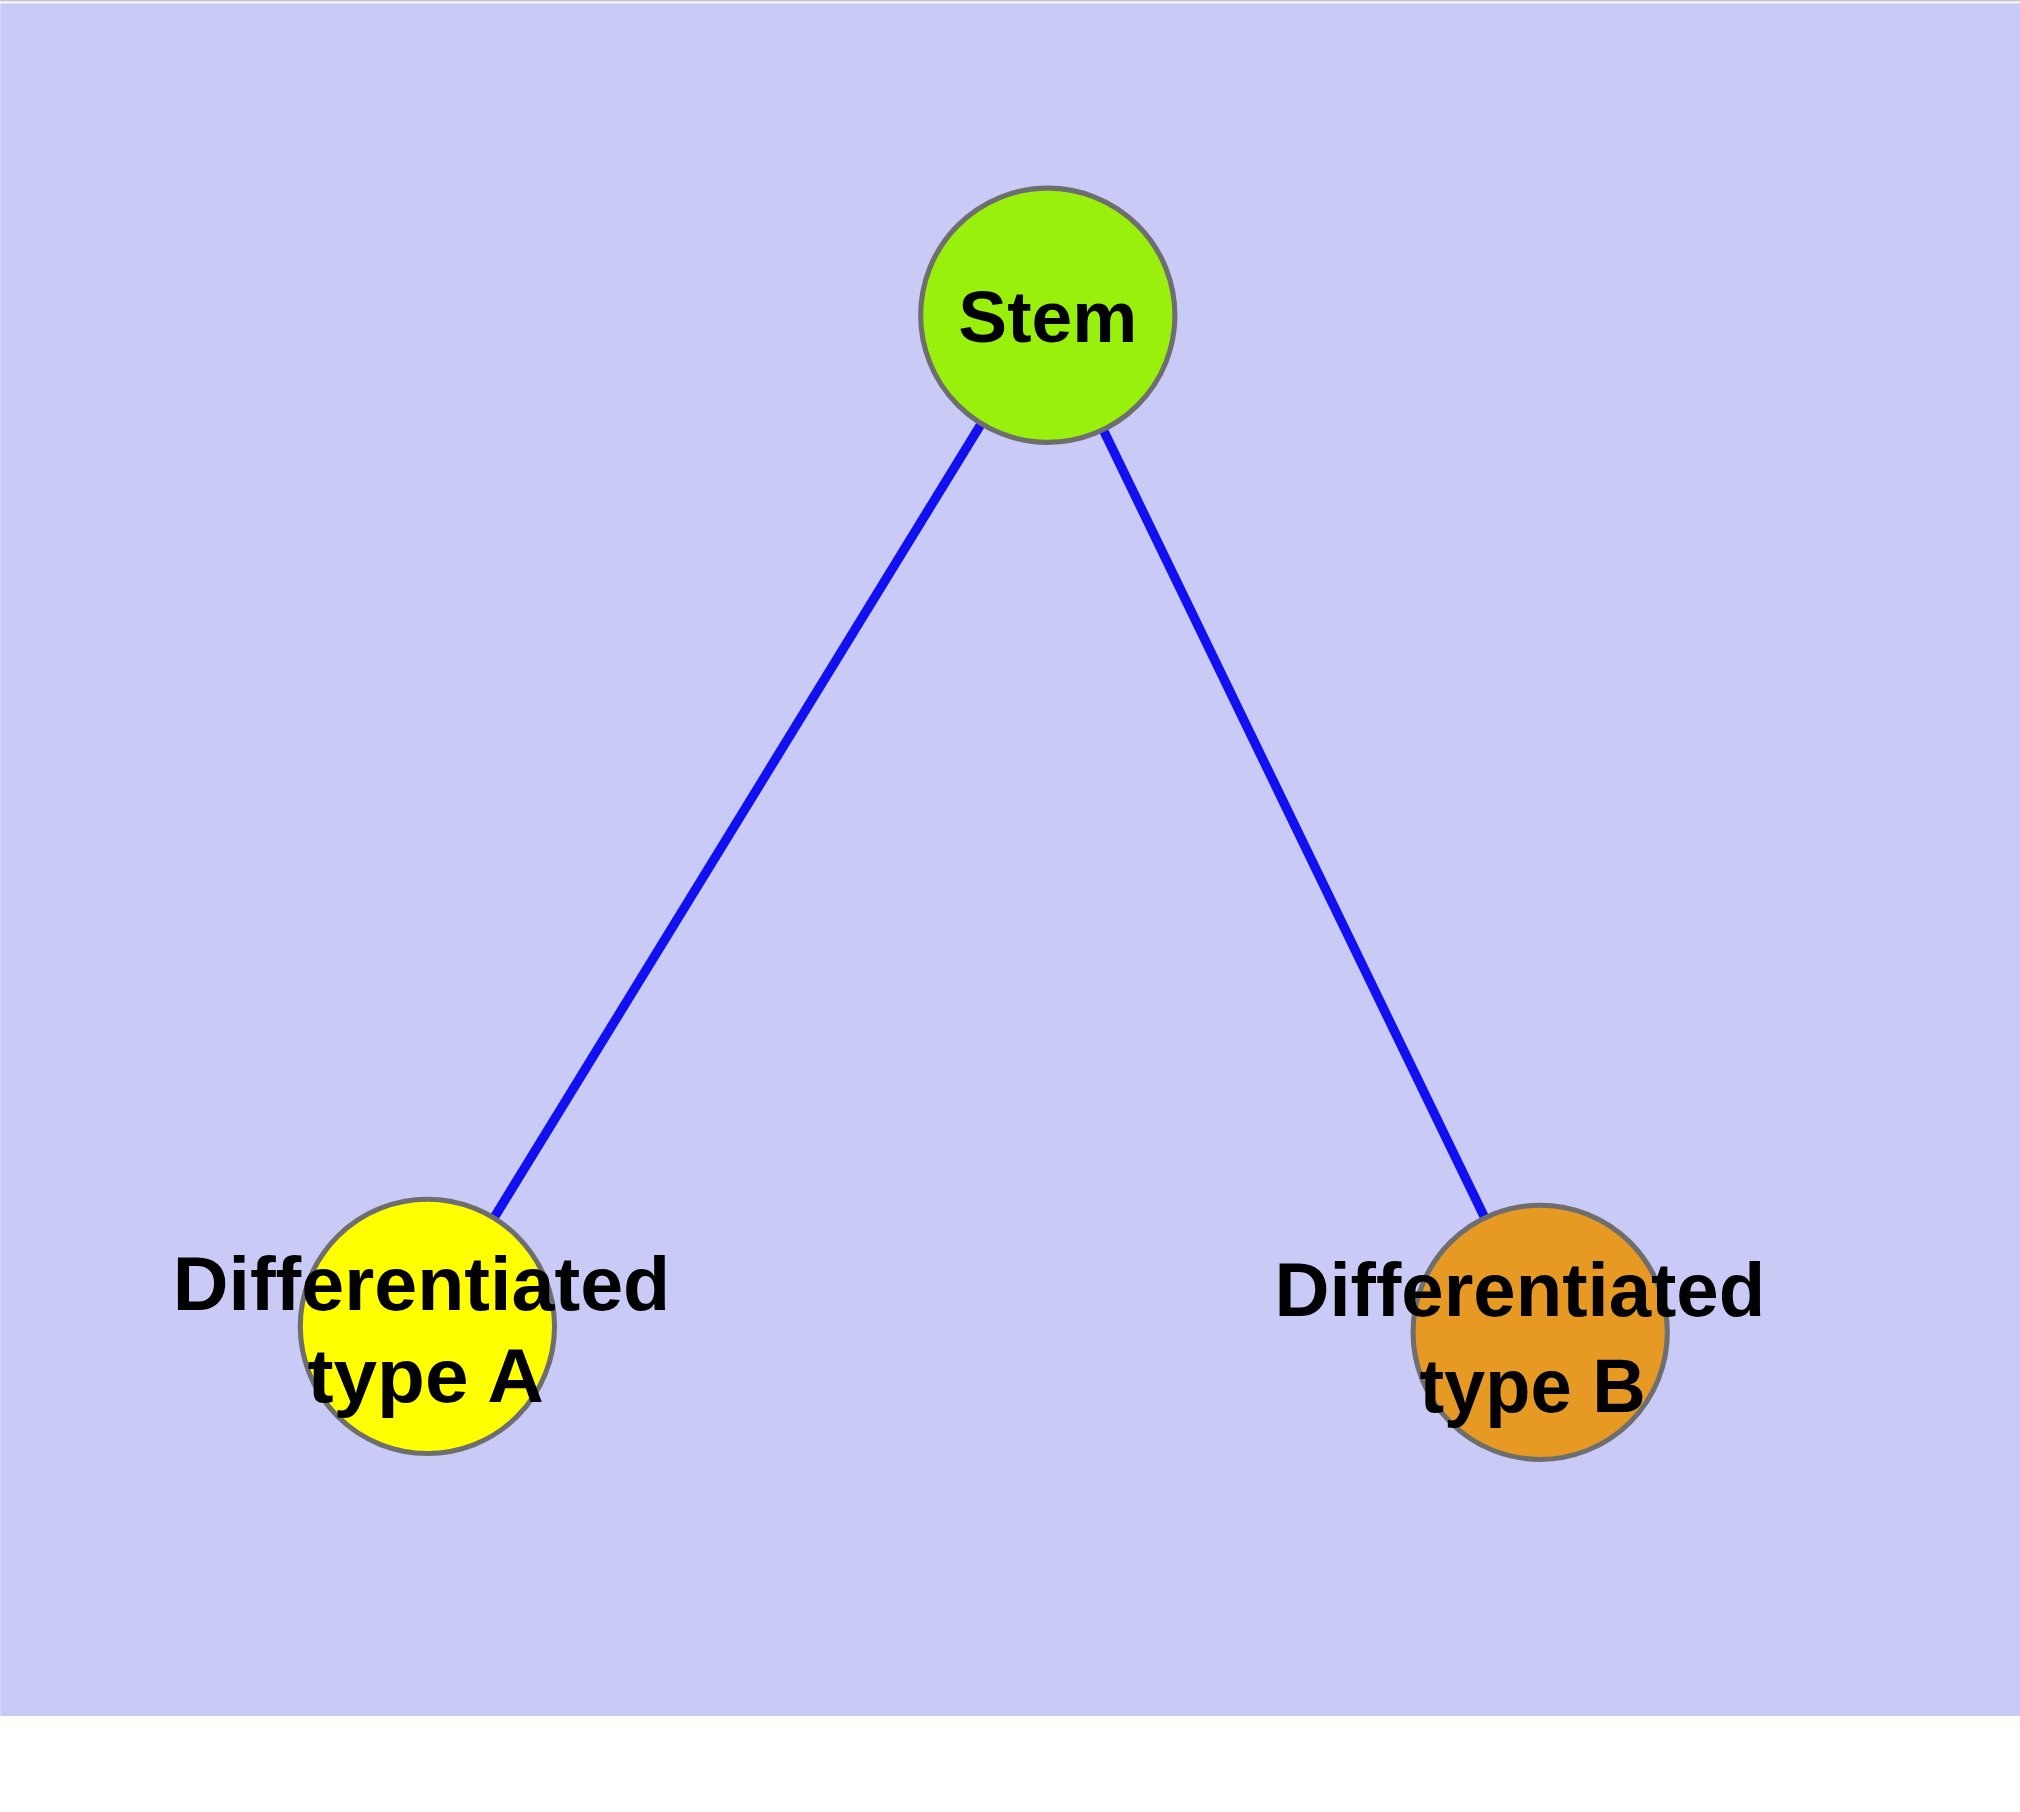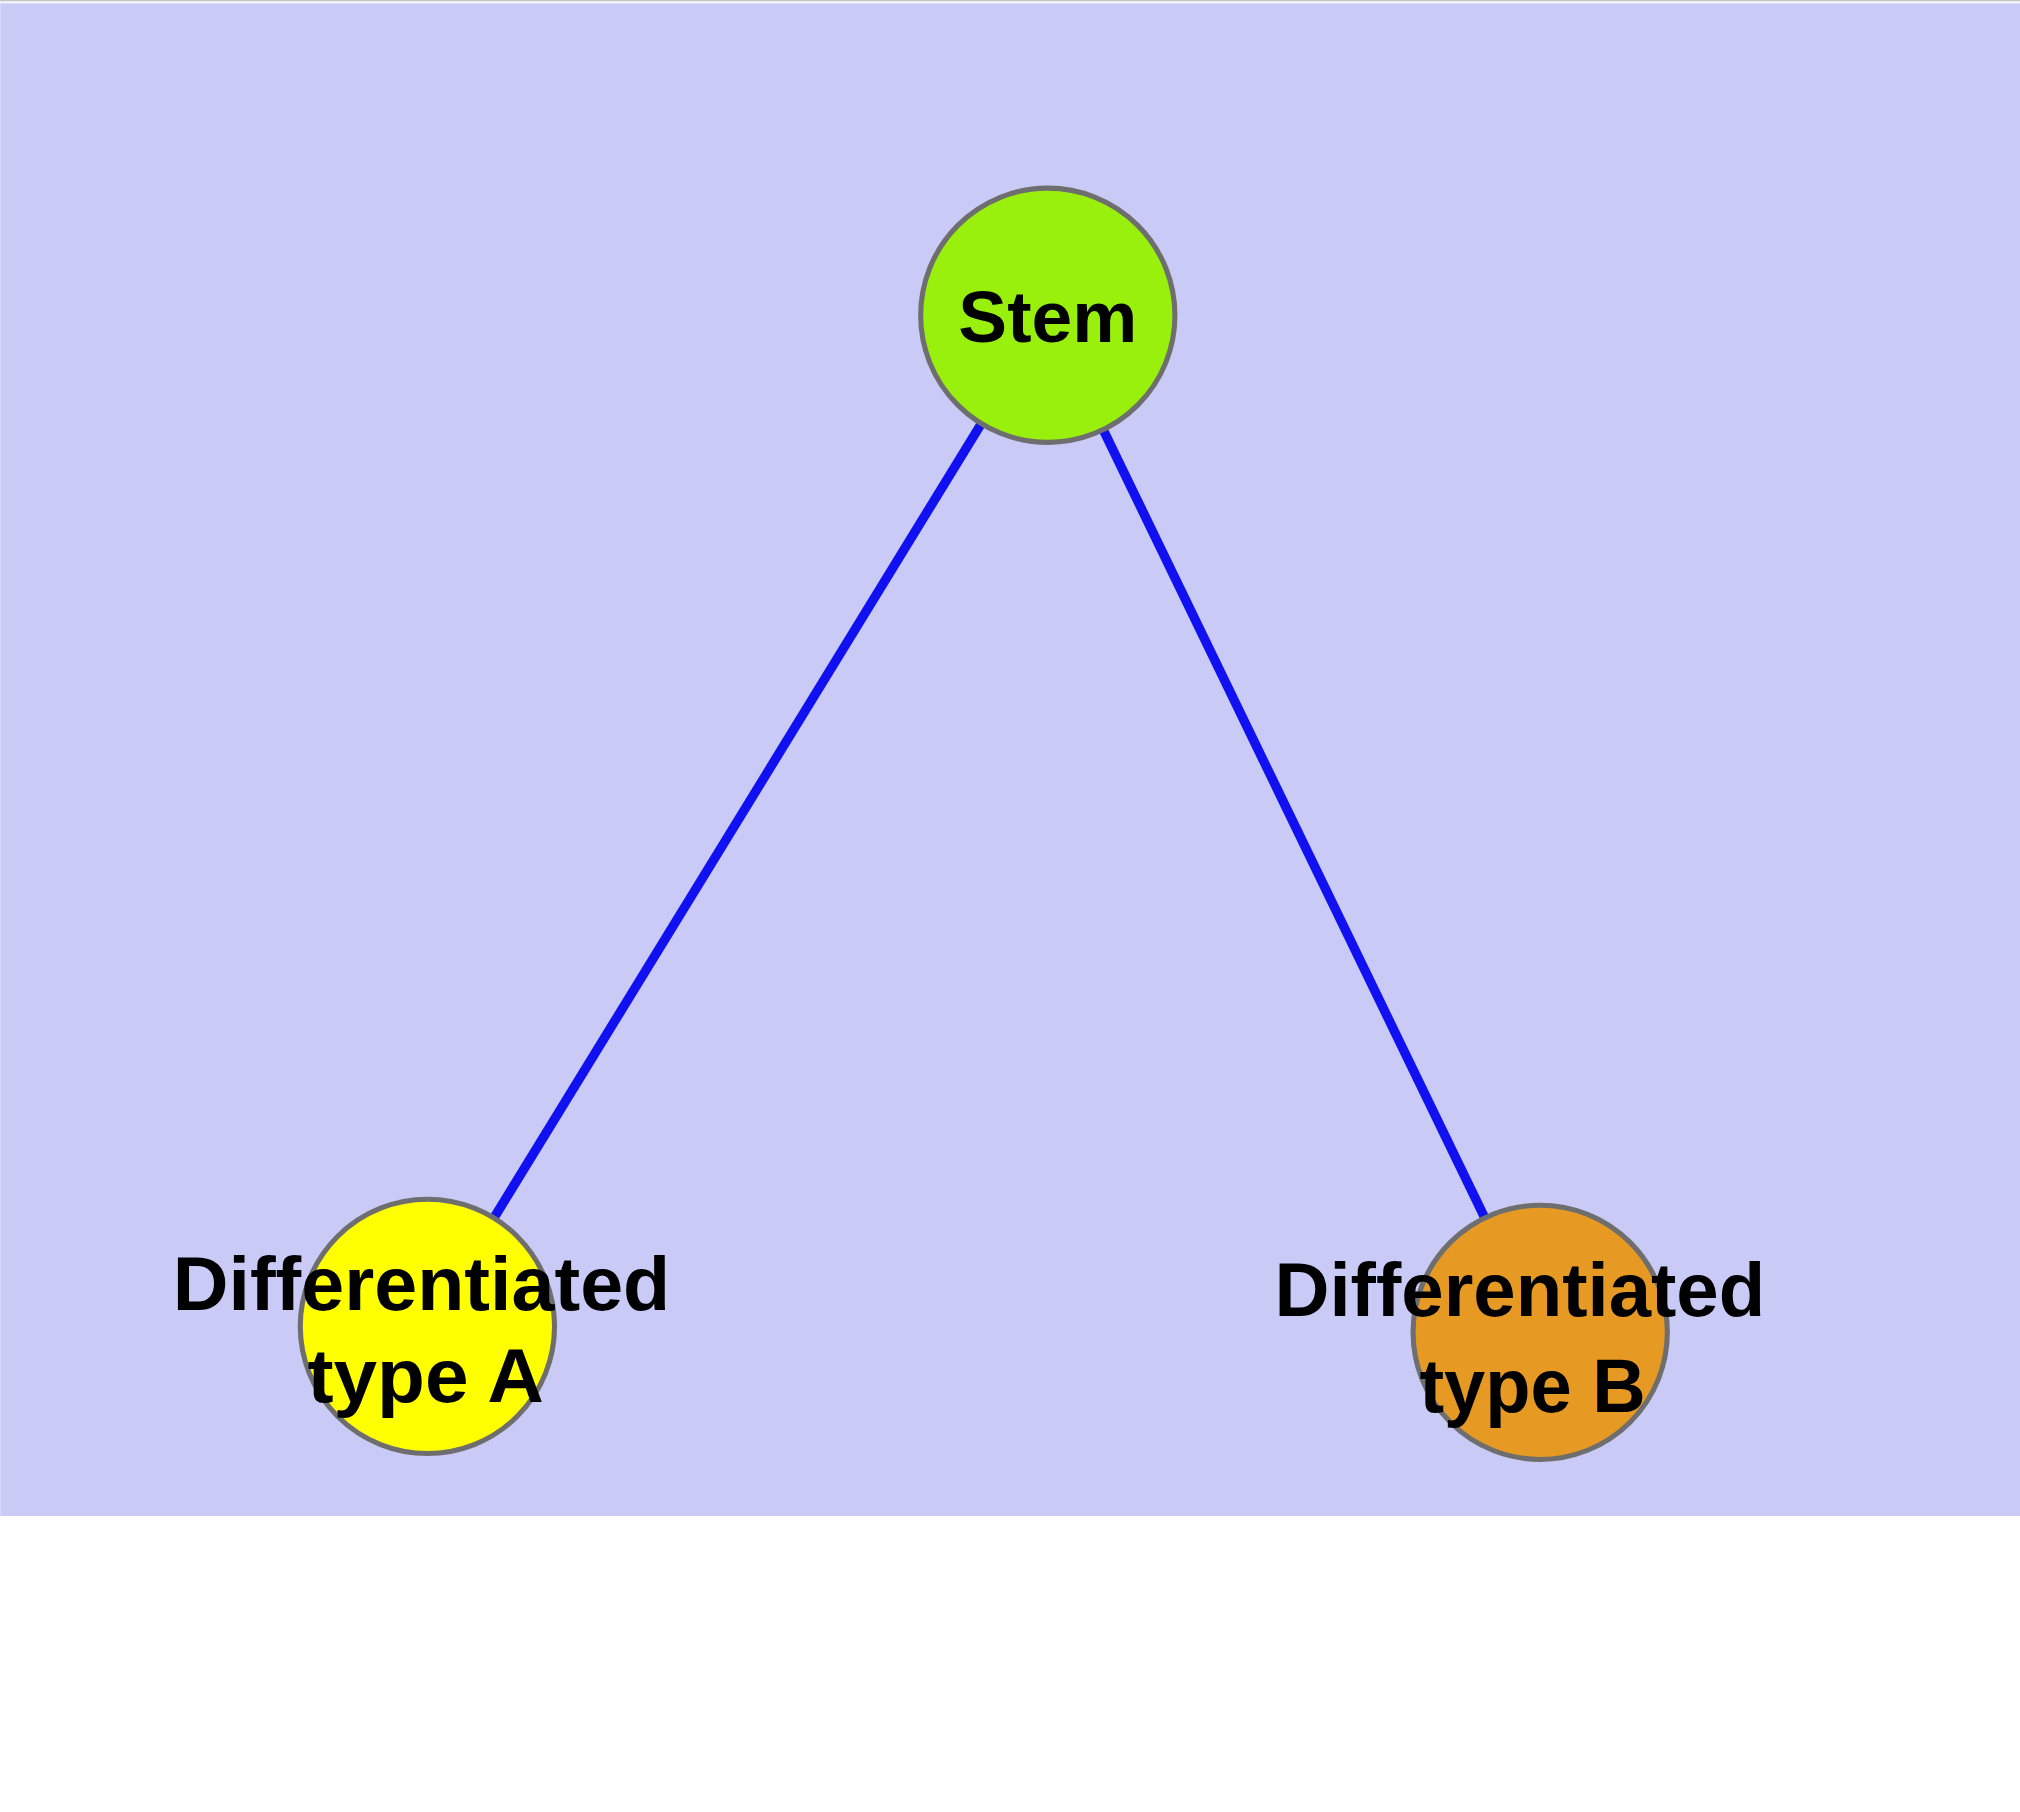--- a/index.html
+++ b/index.html
@@ -2,21 +2,21 @@
 <html style="font-size:13.6px"><head>
 <meta charset="utf-8">
 <style>
   html, body {
     margin: 0;
     padding: 0;
   }
   .stage {
     position: relative;
     width: 2021px;
-    height: 1516px;
+    height: 1716px;
     overflow: hidden;
   }
   .stage svg {
     display: block;
     width: 2021px;
     height: 1812px;
   }
   .node-label {
     font-family: "Liberation Sans", sans-serif;
     font-weight: bold;

